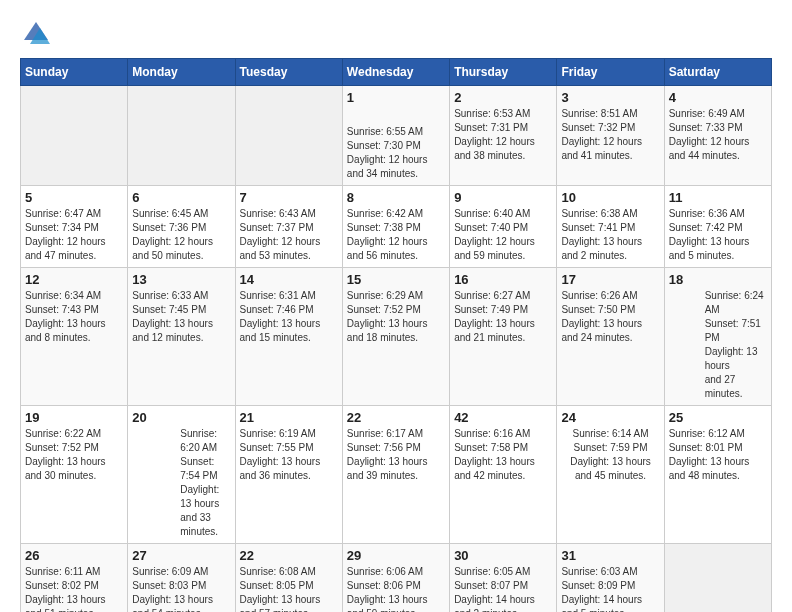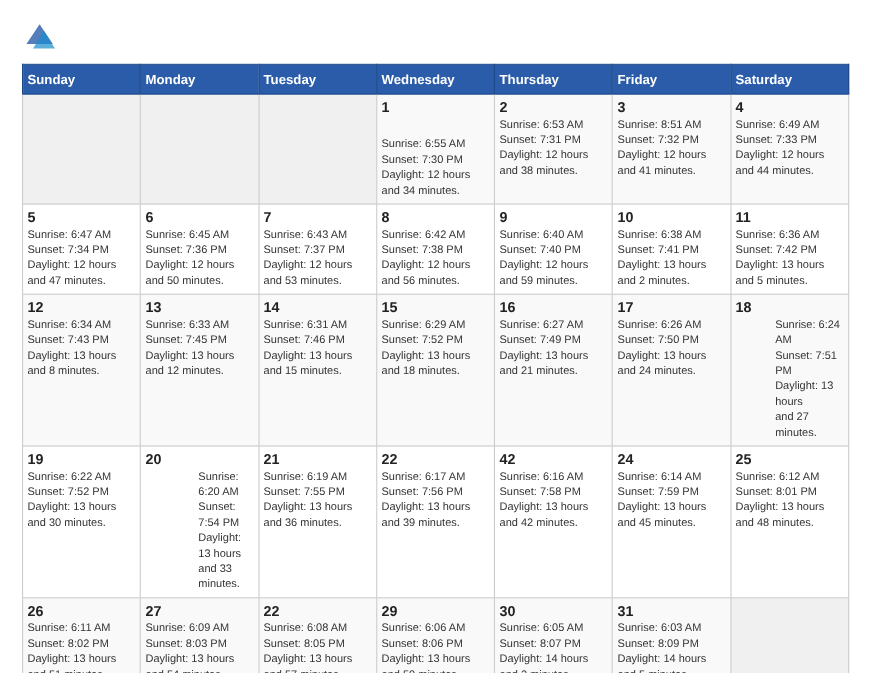--- a/index.html
+++ b/index.html
@@ -289,21 +289,21 @@
         </td>
         <td>
           <span class="day-number">42</span>
           <div class="day-info" style="white-space: pre-line;">Sunrise: 6:16 AM
 Sunset: 7:58 PM
 Daylight: 13 hours
 and 42 minutes.</div>
         </td>
         <td>
           <span class="day-number">24</span>
-          <div class="day-info" style="white-space: pre-line;">Sunrise: 6:14 AM
+          <div class="day-info" style="white-space: pre-line; text-align: center;">Sunrise: 6:14 AM
 Sunset: 7:59 PM
 Daylight: 13 hours
 and 45 minutes.</div>
         </td>
         <td>
           <span class="day-number">25</span>
           <div class="day-info" style="white-space: pre-line;">Sunrise: 6:12 AM
 Sunset: 8:01 PM
 Daylight: 13 hours
 and 48 minutes.</div>

